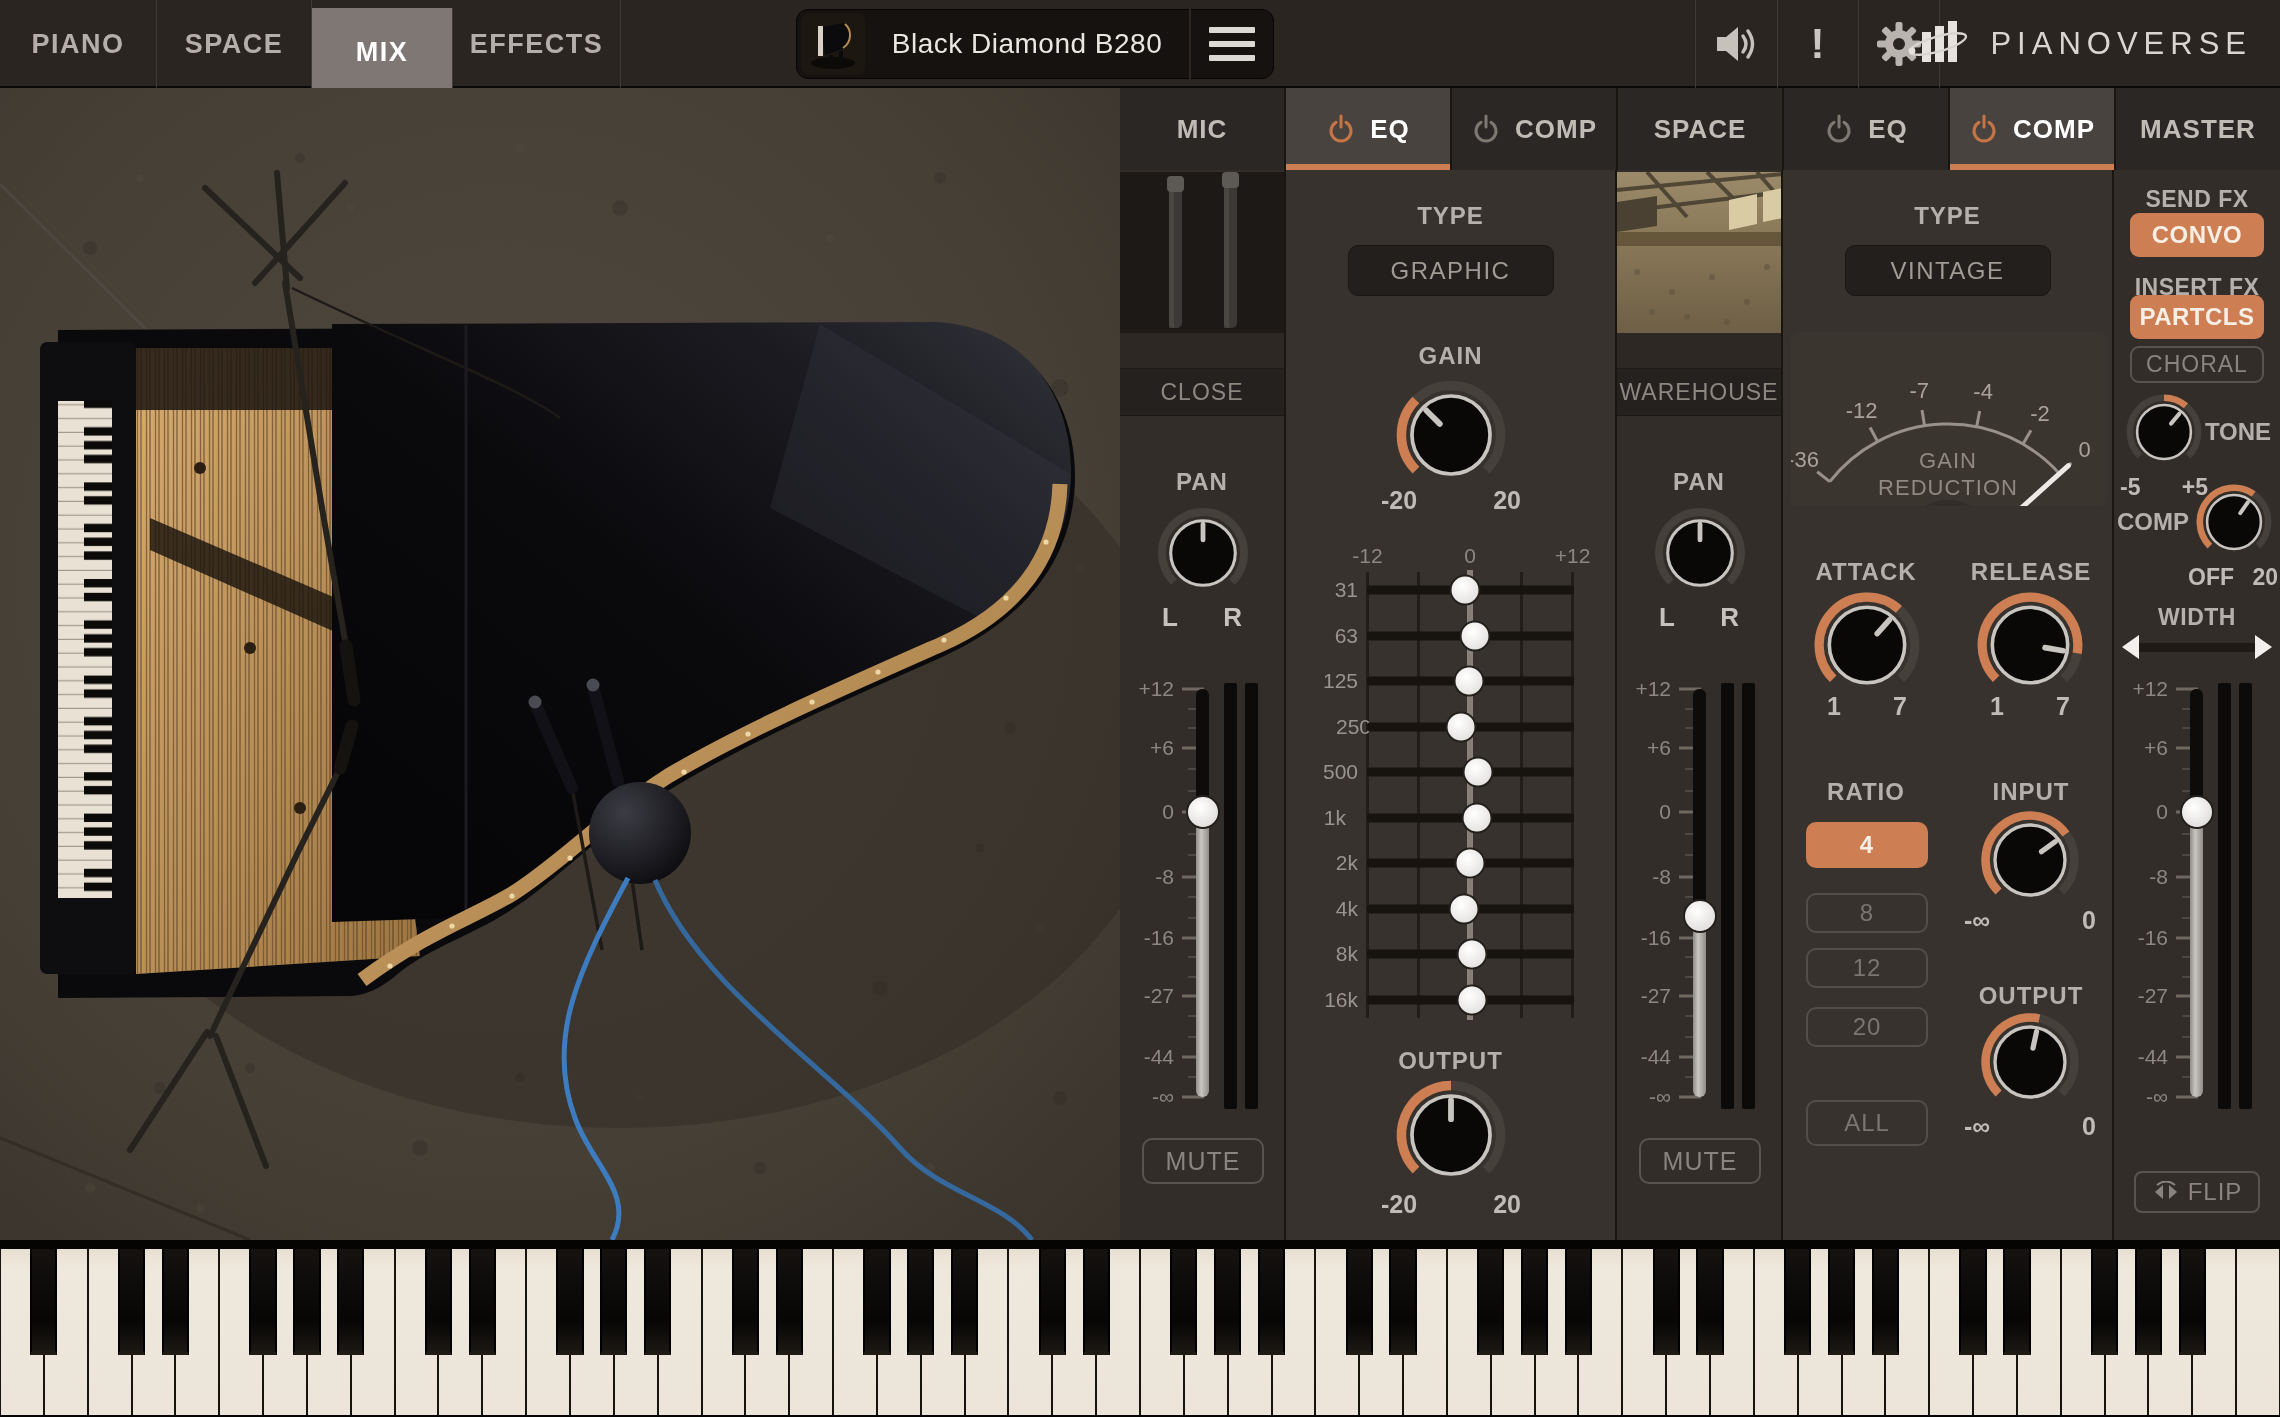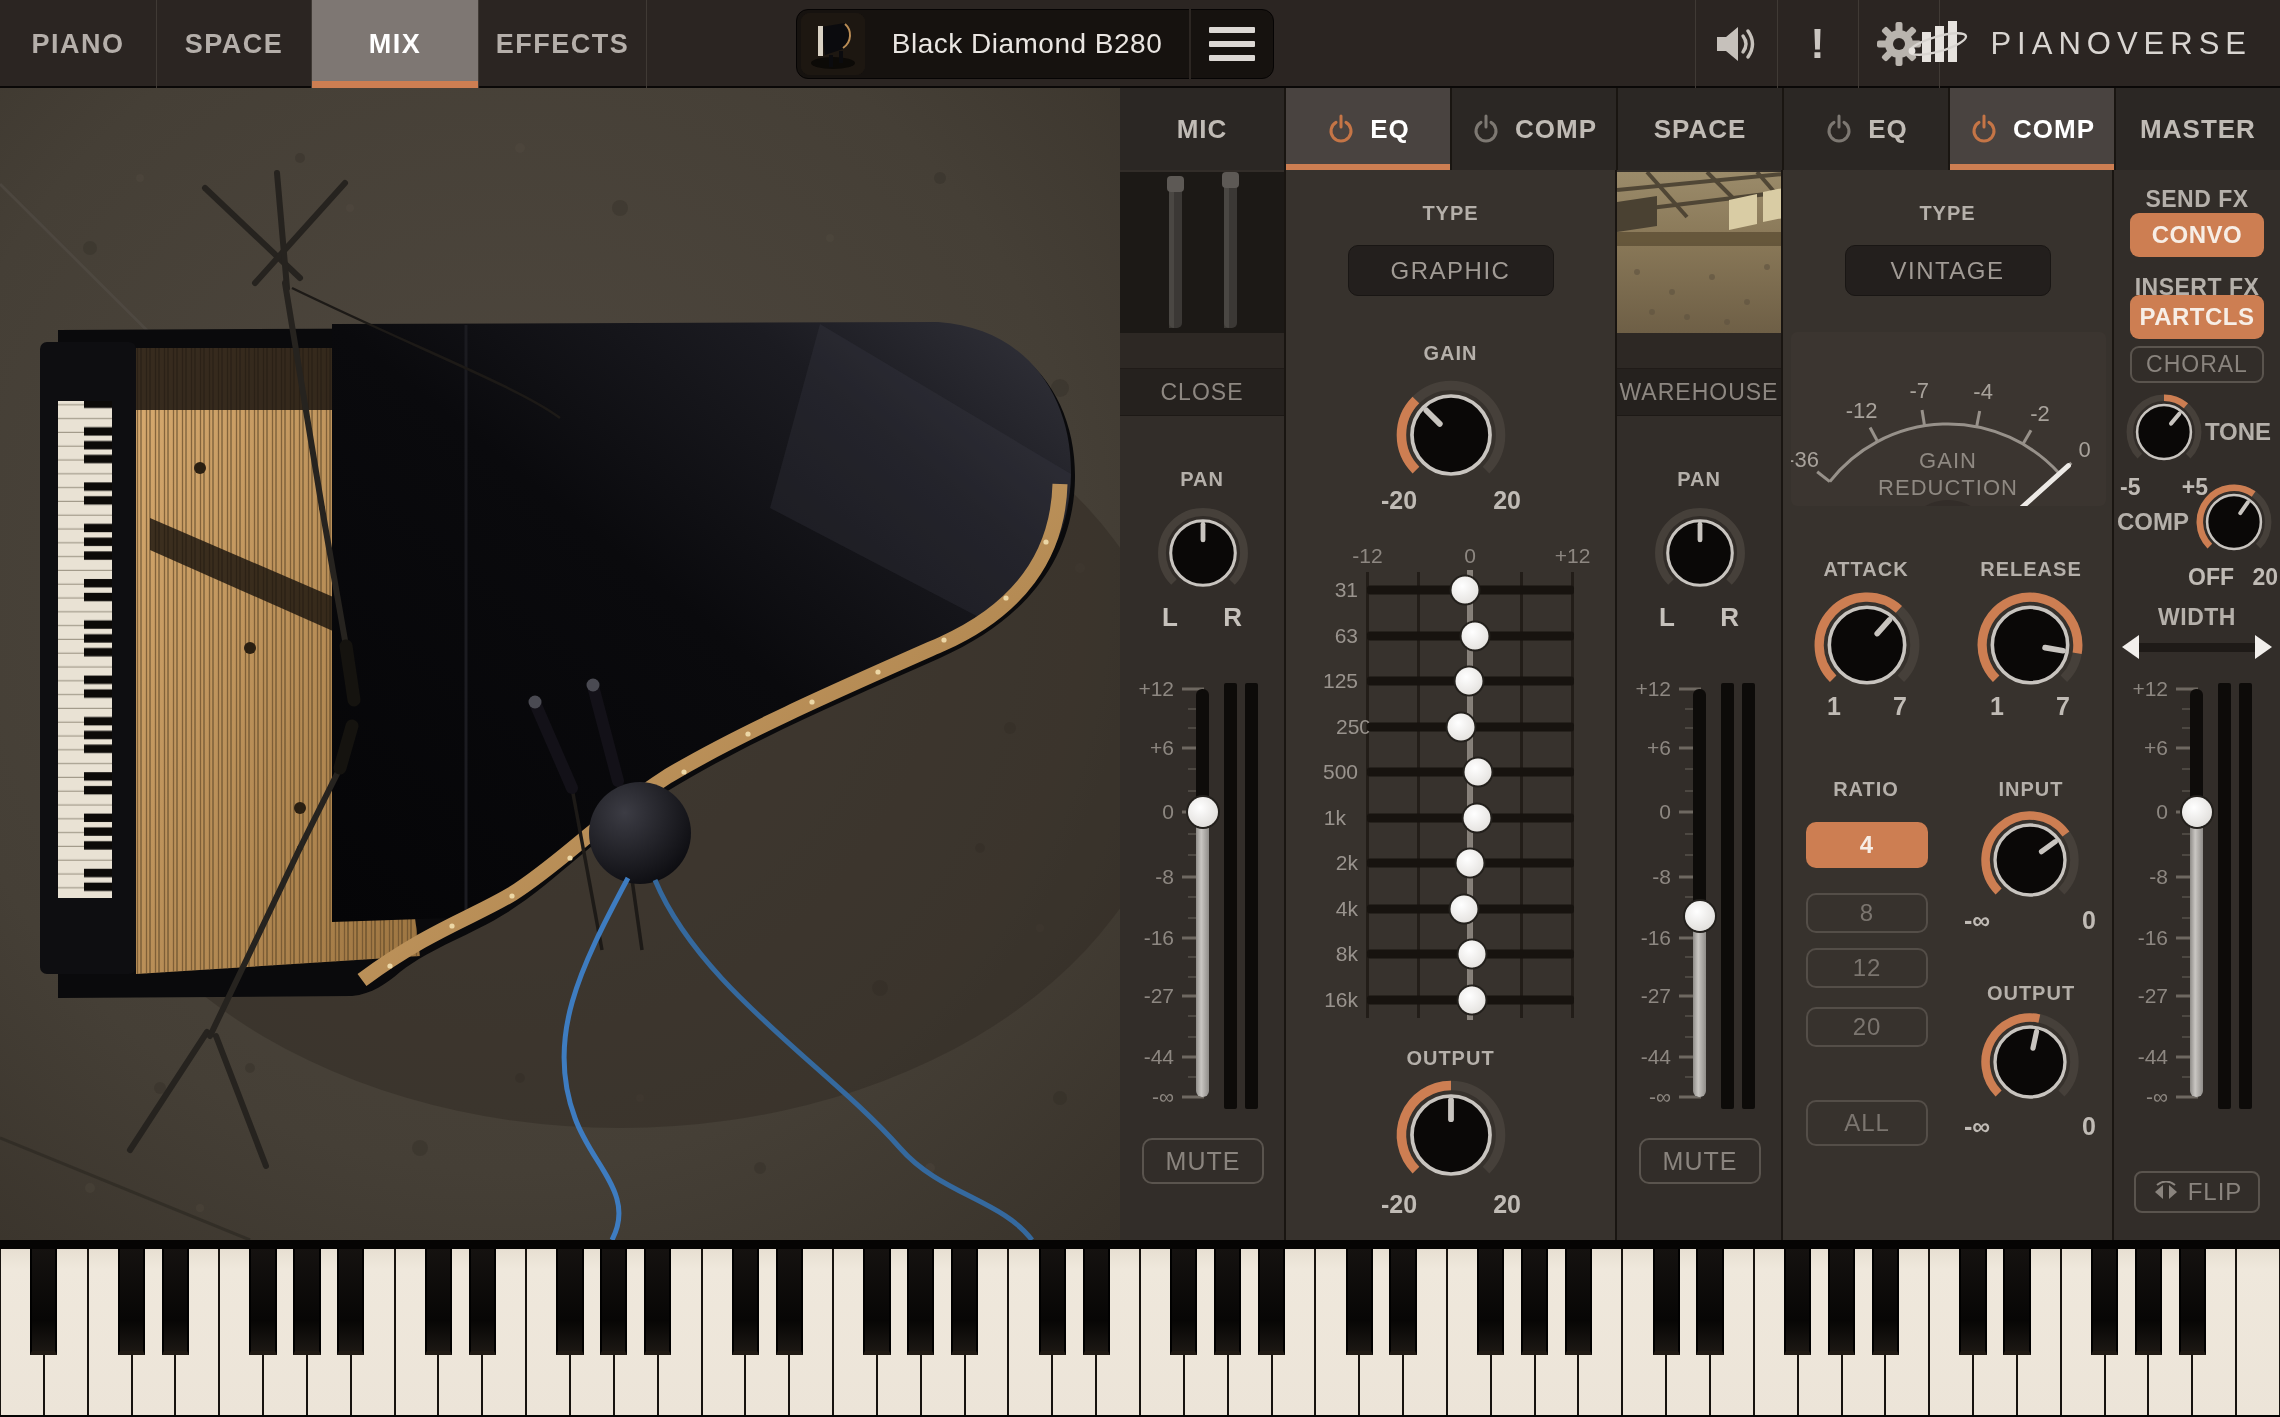--- a/index.html
+++ b/index.html
@@ -41,21 +41,21 @@
   .mx-content { position:absolute; left:0; top:82px; width:1160px; height:1070px; display:flex; }
   .col { position:relative; height:1070px; border-right:2px solid #191511; background:#322d29; }
   .col:last-child { border-right:none; }
   .col.w1 { width:166px; } .col.w2 { width:331px; }
   .col.panel { background:#37322d; }
 
   .photo { position:absolute; left:0; top:2px; width:100%; height:161px; overflow:hidden; background:#1c1916; }
   .chan-strip { position:absolute; left:0; top:163px; width:100%; height:36px; background:#2d2824; border-bottom:1px solid #201b18; }
   .chan-label { position:absolute; left:0; top:199px; width:100%; height:47px; background:#25211e; border-bottom:1px solid #1d1916;
                 display:flex; align-items:center; justify-content:center; font-size:23px; letter-spacing:1px; color:#8d8781; cursor:pointer; }
-  .ctl-label { position:absolute; width:100%; text-align:center; font-size:20px; font-weight:600; letter-spacing:1px; color:#b5b0aa; }
+  .ctl-label { position:absolute; width:100%; text-align:center; font-size:24px; font-weight:600; letter-spacing:1px; color:#b5b0aa; }
   .pan-label { top:298px; }
   .knob { position:absolute; }
   .knob svg { display:block; width:100%; height:100%; }
   .pan-knob { left:35px; top:335px; width:96px; height:96px; }
   .lr { position:absolute; top:432px; font-size:26px; font-weight:600; color:#c6c1bb; }
   .lr.l { left:42px; } .lr.r { right:42px; }
   .fader { position:absolute; left:0; top:505px; width:166px; height:440px; }
   .pill { position:absolute; background:none; border:2px solid #5a544e; border-radius:10px; color:#8a847e;
           font-family:"Liberation Sans",sans-serif; font-size:25px; letter-spacing:1px; cursor:pointer; }
   .mute { left:22px; top:968px; width:122px; height:46px; }
@@ -140,21 +140,21 @@
 </style>
 </head>
 <body>
 
 <div class="app">
 
   <header class="topbar">
     <nav class="tabs" id="tabs">
         <div class="tab" style="width: 157px;">PIANO</div>
         <div class="tab" style="width: 155px;">SPACE</div>
-        <div class="tab active" style="width: 167px;">MIX</div>
+        <div class="tab active" style="width: 141px; margin-top: 8px;">MIX</div>
         <div class="tab" style="width: 168px;">EFFECTS</div>
       </nav>
 
     <div class="preset-widget">
       <div class="preset-thumb">
         <svg viewBox="0 0 64 62" width="64" height="62">
           <rect width="64" height="62" fill="#1d1711"></rect>
           <ellipse cx="32" cy="50" rx="22" ry="6" fill="#0c0a07"></ellipse>
           <path d="M20 14 L44 10 C52 16 52 30 42 36 L24 42 Z" fill="#0b0b0e"></path>
           <path d="M44 11 C51 17 51 29 42 35" fill="none" stroke="#b98c55" stroke-width="2"></path>

